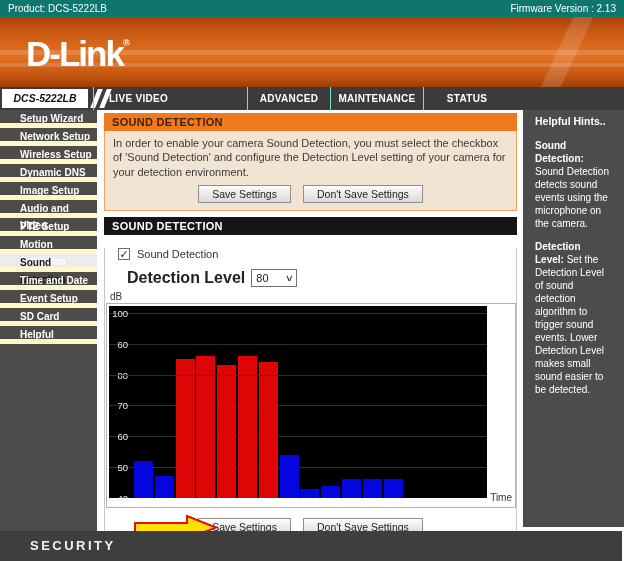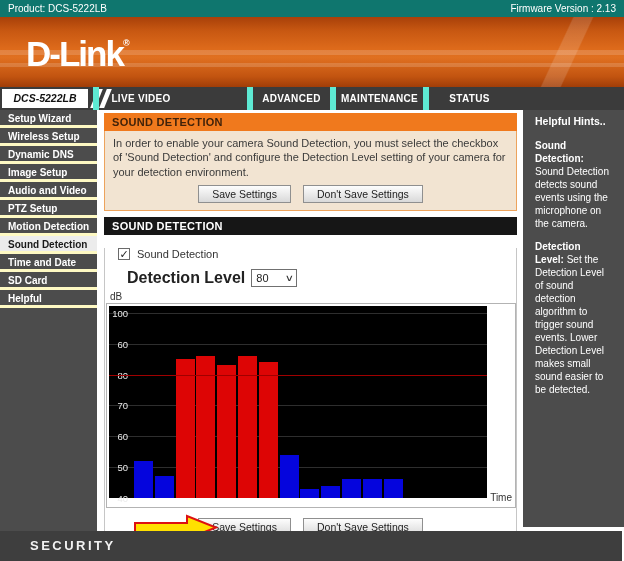--- a/index.html
+++ b/index.html
@@ -38,30 +38,30 @@
   .devicebox {
     position:absolute; left:2px; top:2px; width:86px; height:19px; background:#fff;
     color:#111; font-size:10.5px; font-weight:bold; font-style:italic;
     text-align:center; line-height:19px;
   }
   .stripe { position:absolute; top:2px; width:5px; height:19px; background:#fff; transform:skewX(-22deg); }
   .stripe.s1 { left:94px; } .stripe.s2 { left:103px; }
   .tabs { position:absolute; left:93px; top:0; right:0; height:23px; display:flex; }
   .tab {
     height:23px; line-height:23px; text-align:center; color:#fff; font-size:10px;
-    font-weight:bold; letter-spacing:0.3px; border-left:6px solid #5eead4; cursor:pointer;
+    font-weight:bold; letter-spacing:0.3px; border-left:1px solid #5eead4; cursor:pointer;
   }
   .tab:nth-child(1){width:90px;} .tab:nth-child(2){width:64px;margin-top:24px;} .tab:nth-child(3){width:83px;}
   .tab:nth-child(4){width:93px;} .tab:nth-child(5){width:87px;} .tab:nth-child(6){flex:1;margin-top:24px;}
   .tab.active { background:#e4e4e4; color:#111; }
   
   .sidebar { position:absolute; top:110px; left:0; width:97px; height:421px; background:#4c4c4c; }
   .side-item {
-    height:18px; line-height:17px; padding-left:8px; color:#fff; font-size:10px;
-    font-weight:bold; border-bottom:3px solid #fef9c3; cursor:pointer;
+    height:18px; line-height:17px; padding-left:20px; color:#fff; font-size:10px;
+    font-weight:bold; border-bottom:5px solid #fef9c3; cursor:pointer;
   }
   .side-item.active { background:#ececec; color:#1a1a1a; }
   
   .main { position:absolute; top:110px; left:100px; width:421px; height:421px; background:#fff; }
   .sec { margin-left:4px; width:413px; }
   .sec1 { margin-top:3px; }
   .sec1-header {
     height:18px; line-height:18px; background:#f0791d; color:#40220a;
     font-size:11px; font-weight:bold; padding-left:8px; letter-spacing:0.3px;
   }
@@ -144,28 +144,30 @@
         <div class="tab active">SETUP</div>
         <div class="tab">ADVANCED</div>
         <div class="tab">MAINTENANCE</div>
         <div class="tab">STATUS</div>
         <div class="tab">HELP</div>
       </div>
   </div>
 
   <div class="sidebar">
       <div class="side-item">Setup Wizard</div>
+      <div class="side-item">Network Setup</div>
       <div class="side-item">Wireless Setup</div>
       <div class="side-item">Dynamic DNS</div>
       <div class="side-item">Image Setup</div>
       <div class="side-item">Audio and Video</div>
       <div class="side-item">PTZ Setup</div>
       <div class="side-item">Motion Detection</div>
       <div class="side-item active">Sound Detection</div>
       <div class="side-item">Time and Date</div>
+      <div class="side-item">Event Setup</div>
       <div class="side-item">SD Card</div>
       <div class="side-item">Helpful</div>
     </div>
 
   <div class="main">
 
     <div class="sec sec1">
       <div class="sec1-header">SOUND DETECTION</div>
       <div class="sec1-body">
         <div class="desc">In order to enable your camera Sound Detection, you must select the checkbox of 'Sound Detection' and configure the Detection Level setting of your camera for your detection environment.</div>

